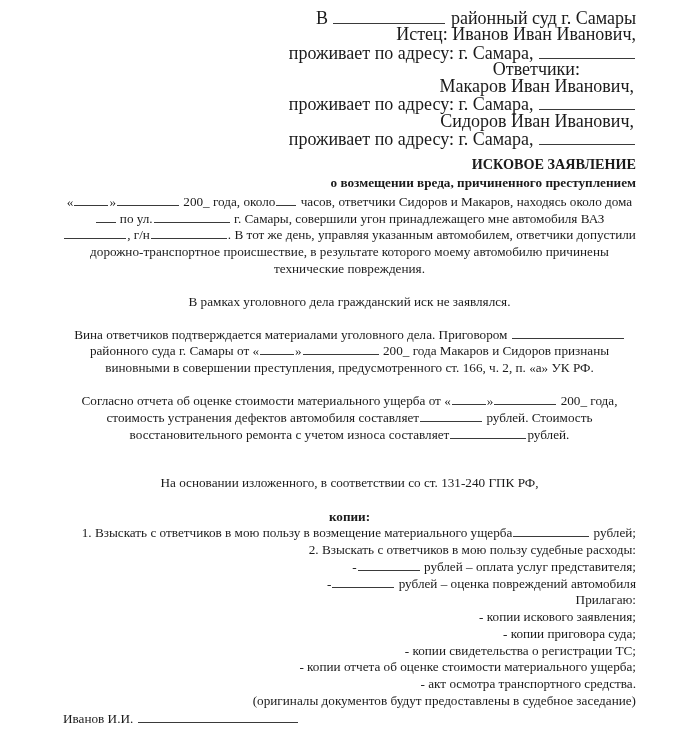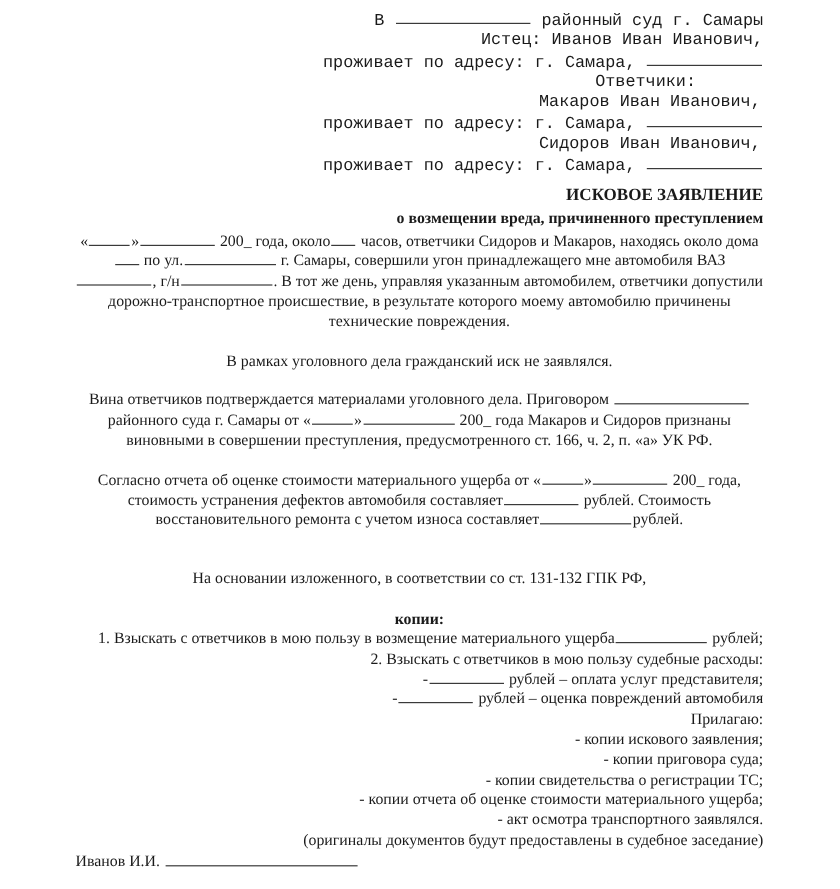--- a/index.html
+++ b/index.html
@@ -19,24 +19,23 @@
     position: relative;
     width: 700px;
     height: 741px;
     box-sizing: border-box;
     padding: 6px 64px 0 63px;
   }
 
   
   .header-block {
     text-align: right;
-    font-size: 14px;
+    font-size: 18px;
     line-height: 16.6px;
     margin-top: 2px;
-    font-family: Liberation Mono, monospace;
   }
   .header-block .hline {
     white-space: nowrap;
   }
 
   
   .title {
     text-align: right;
     font-weight: bold;
     font-size: 14.2px;
@@ -166,21 +165,21 @@
     <span>Согласно отчета об оценке стоимости материального ущерба от «</span><span class="fill f-xs"></span><span>»</span><span class="fill f-m"></span>
     <span>200_ года, стоимость устранения дефектов автомобиля составляет</span><span class="fill f-m"></span>
     <span>рублей. Стоимость восстановительного ремонта с учетом износа составляет</span><span class="fill f-l"></span><span>рублей.</span>
   </p>
 
   <div class="gap-md"></div>
 
 
   <div class="gap-md"></div>
 
-  <p class="para">На основании изложенного, в соответствии со ст. 131-132 ГПК РФ,</p>
+  <p class="para">На основании изложенного, в соответствии со ст. 131-240 ГПК РФ,</p>
 
   <div class="gap-md"></div>
 
   <div class="center-bold">копии:</div>
 
   <div class="list-line">
     <span>1. Взыскать с ответчиков в мою пользу в возмещение материального ущерба</span><span class="fill f-l"></span>
     <span>рублей;</span>
   </div>
 
@@ -194,21 +193,21 @@
   <div class="list-line">
     <span>-</span><span class="fill f-m"></span>
     <span>рублей – оценка повреждений автомобиля</span>
   </div>
 
   <div class="list-line">Прилагаю:</div>
   <div class="list-line">- копии искового заявления;</div>
   <div class="list-line">- копии приговора суда;</div>
   <div class="list-line">- копии свидетельства о регистрации ТС;</div>
   <div class="list-line">- копии отчета об оценке стоимости материального ущерба;</div>
-  <div class="list-line">- акт осмотра транспортного заявлялся.</div>
+  <div class="list-line">- акт осмотра транспортного средства.</div>
   <div class="list-line">(оригиналы документов будут предоставлены в судебное заседание)</div>
 
   <div class="sign-line">
     <span>Иванов И.И.</span>
     <span class="fill f-sig"></span>
   </div>
 
 </div>
 
 </body></html>

